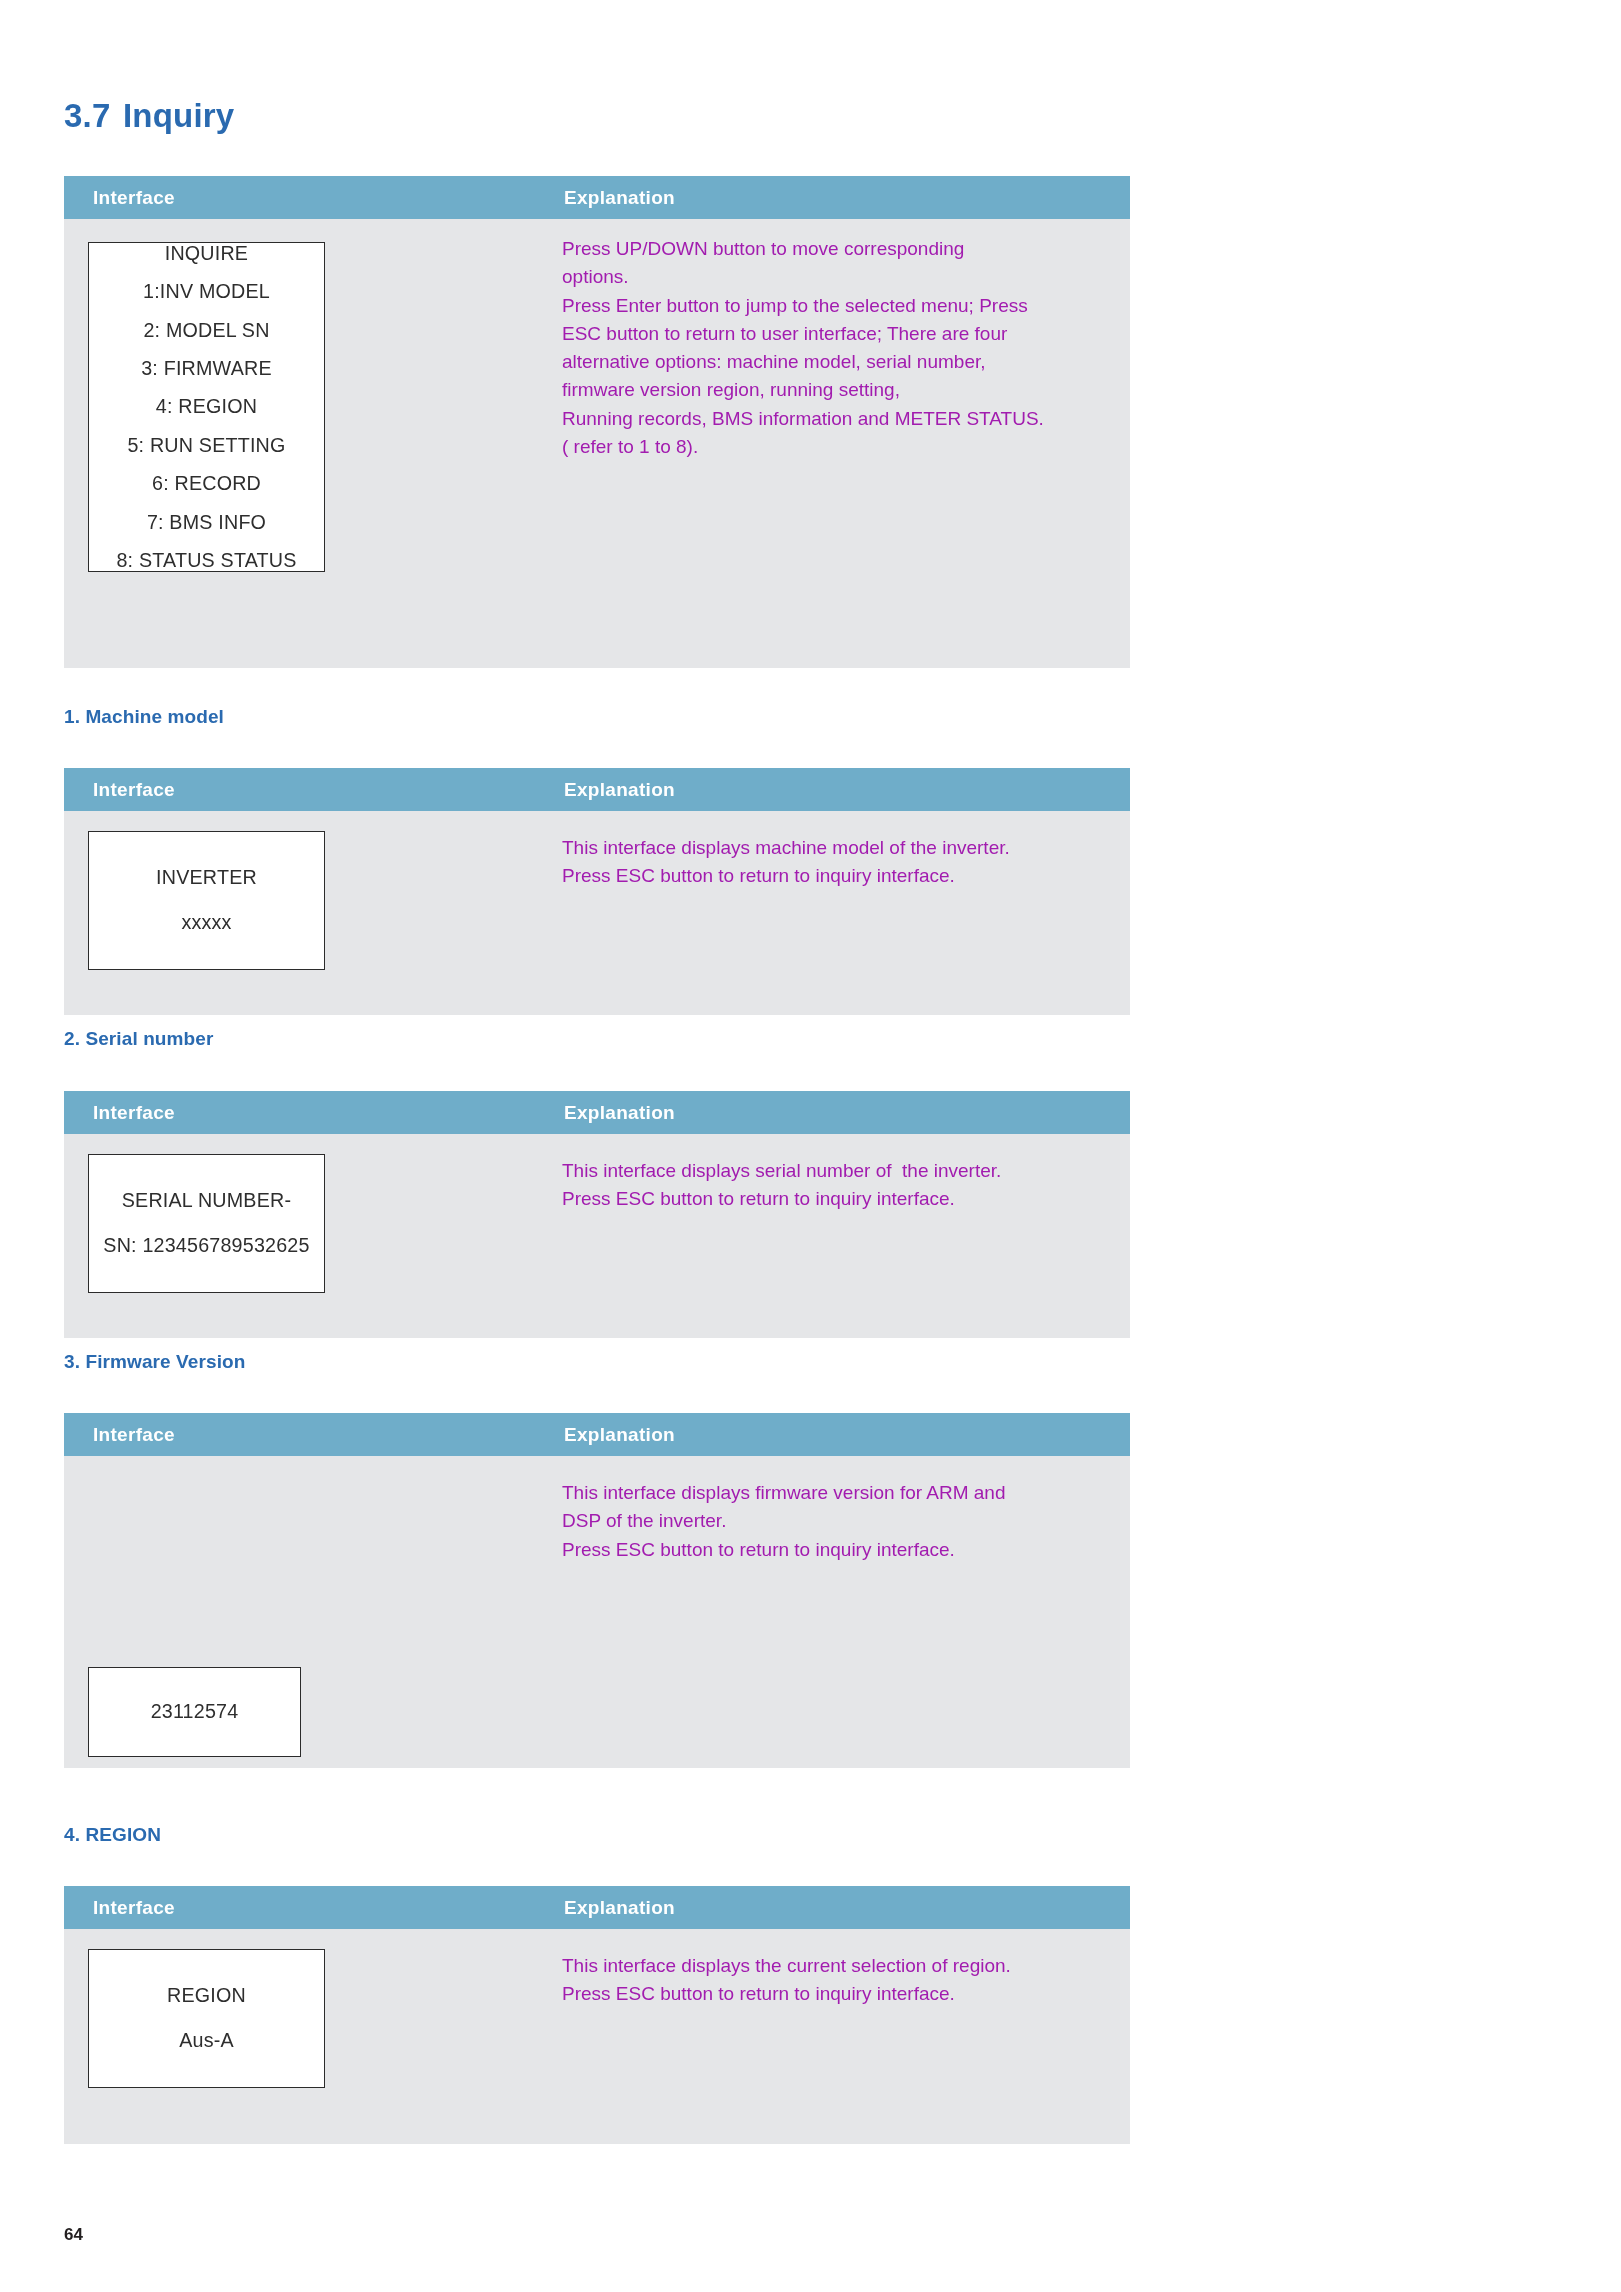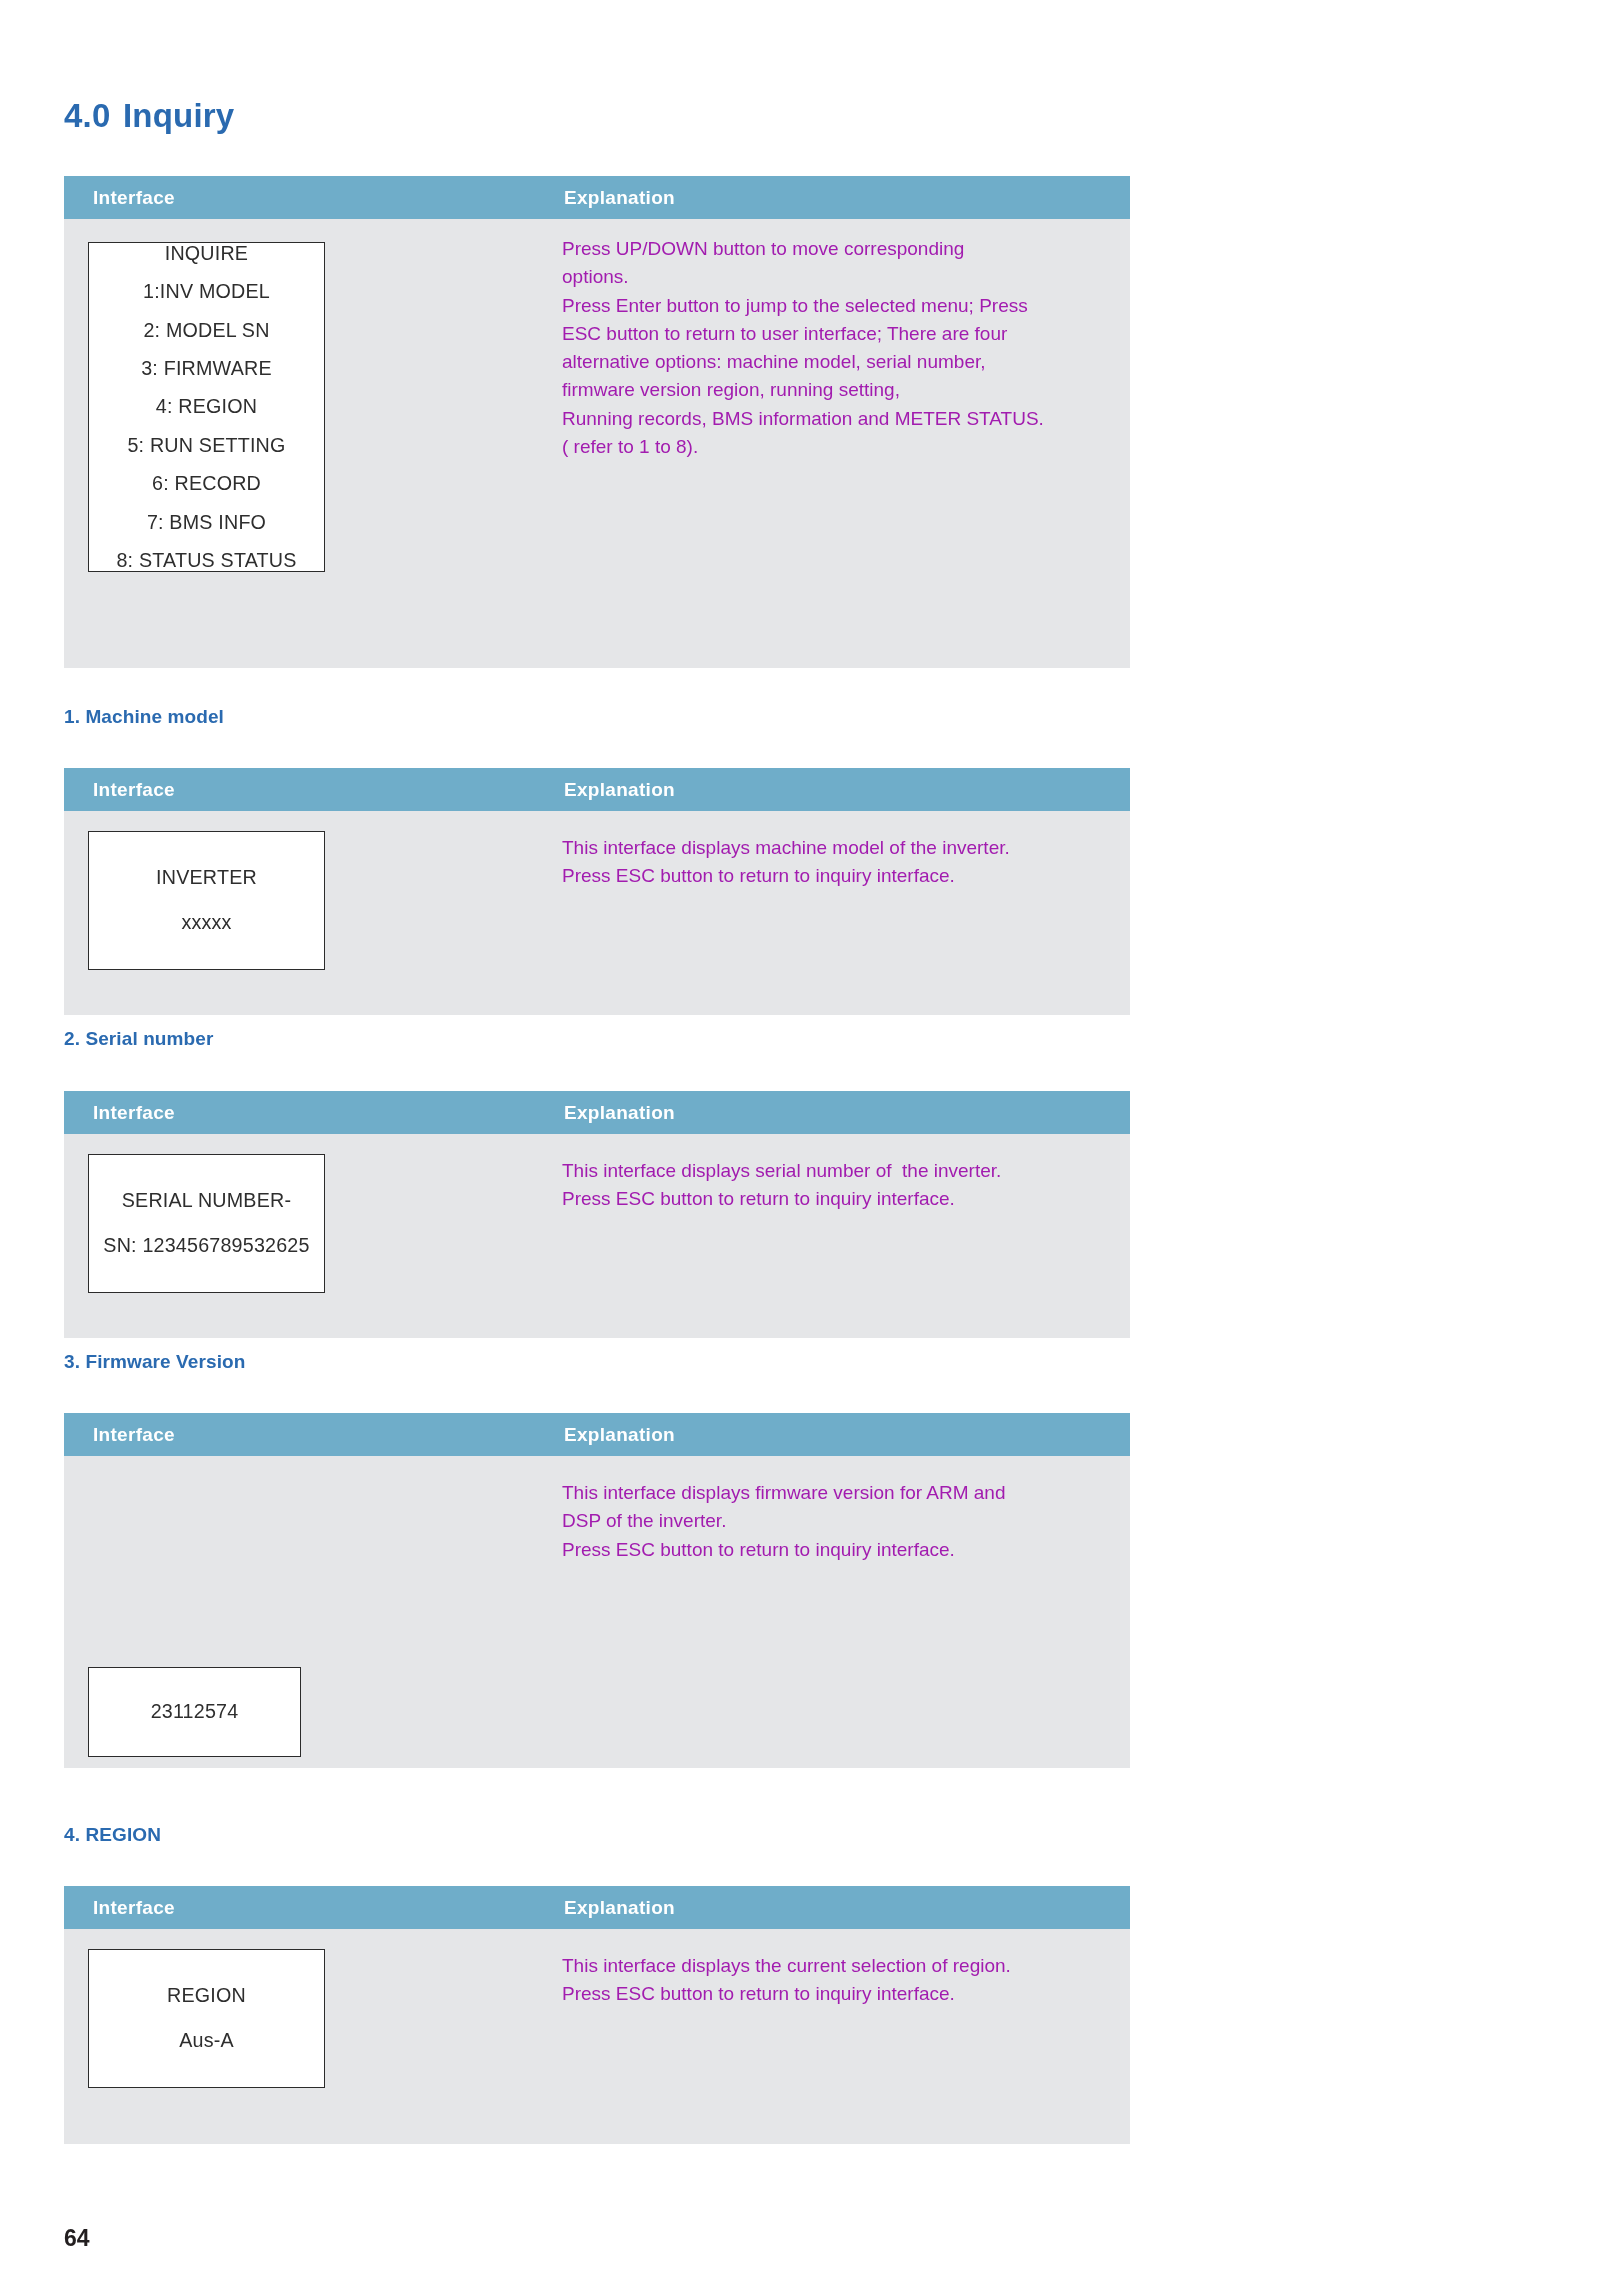--- a/index.html
+++ b/index.html
@@ -118,32 +118,32 @@
   .explanation p {
     margin: 0;
     white-space: pre-wrap;
   }
 
   
   .page-number {
     position: absolute;
     left: 64px;
     top: 2225px;
-    font-size: 23px;
+    font-size: 17px;
     font-weight: bold;
     color: #231f20;
   }
 </style>
 </head>
 <body>
 
 <div class="page">
 
   <div class="chapter-heading">
-    <span class="num">4.0</span><span>Inquiry</span>
+    <span class="num">3.7</span><span>Inquiry</span>
   </div>
 
   <div class="tbl" style="top:176px;">
     <div class="tbl-head">
       <div class="th th-interface">Interface</div>
       <div class="th th-explanation">Explanation</div>
     </div>
     <div class="tbl-body" style="height:449px;">
       <div class="lcd lcd-menu" style="left:24px; top:23px; width:237px; height:330px;gap:8px;">
         <div class="lcd-line">INQUIRE</div>

